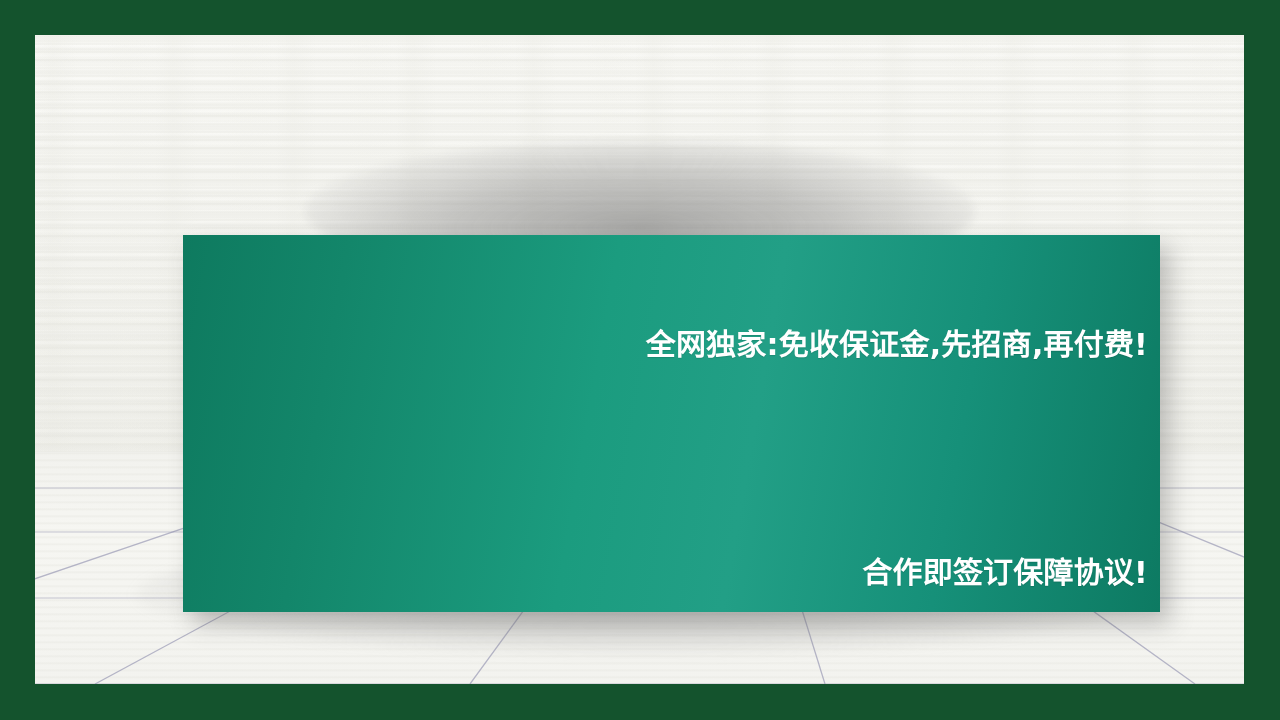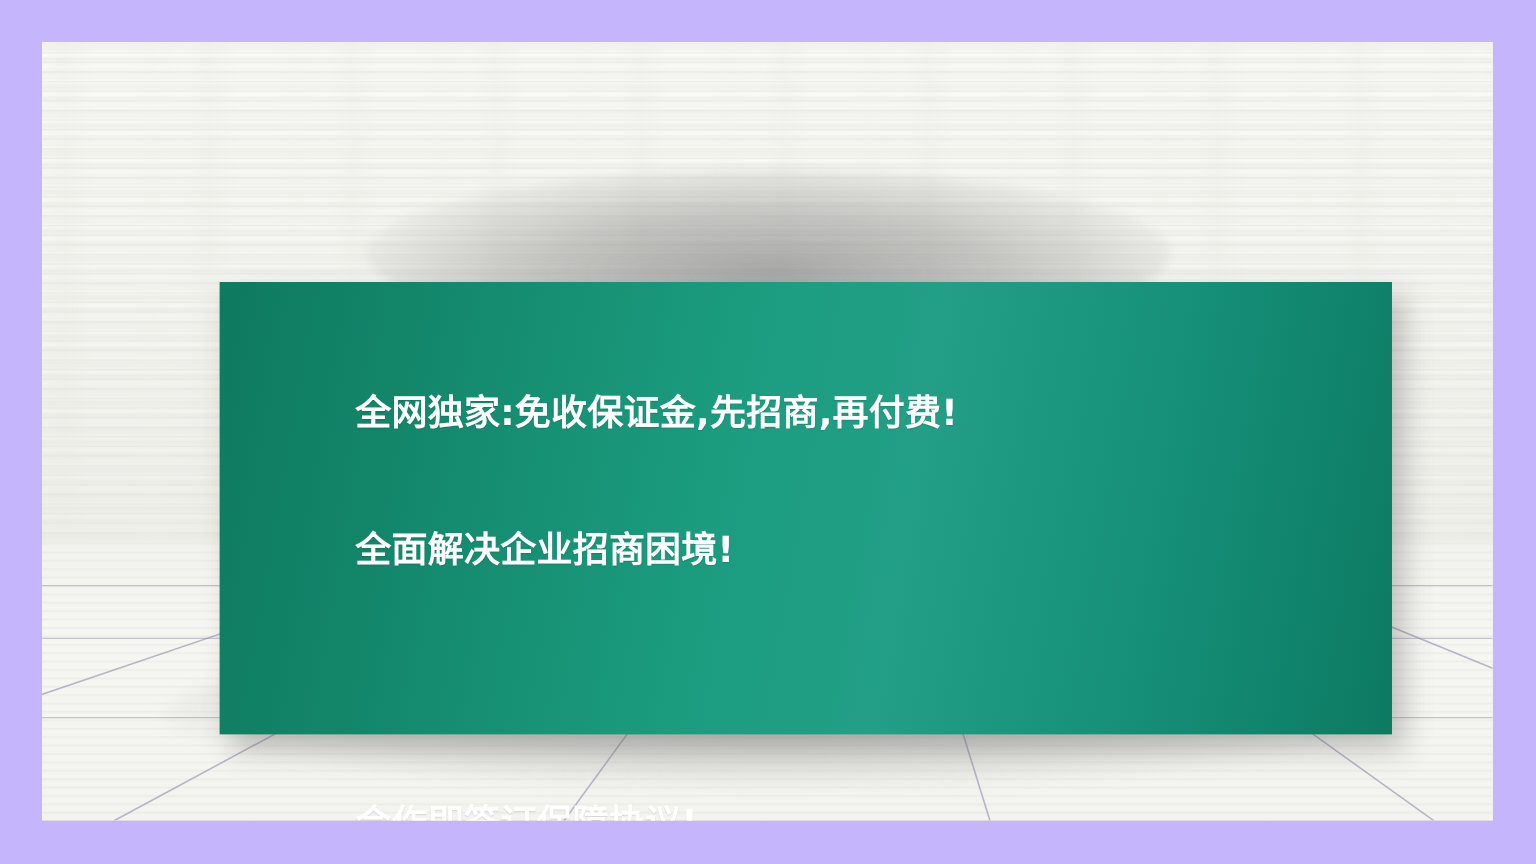--- a/index.html
+++ b/index.html
@@ -13,22 +13,23 @@
     height: 720px;
     overflow: hidden;
     font-family: "DejaVu Sans", "Liberation Sans", sans-serif;
   }
 
   
   #slide {
     position: relative;
     width: 1280px;
     height: 720px;
-    background: #c4b5fd;
-    overflow: hidden;
+    background: #14532d;
+    overflow: hidden;
+    text-align: right;
   }
 
   
   #room {
     position: absolute;
     left: 35px;
     top: 35px;
     width: 1209px;
     height: 649px;
     overflow: hidden;
@@ -190,21 +191,20 @@
         </g>
       </svg>
     </div>
 
     <div id="panel-shadow"></div>
     <div id="panel-shadow-bottom"></div>
 
     <div id="panel">
       <div id="panel-text">
         <span class="ln">全网独家:免收保证金,先招商,再付费!</span>
-        <span class="ln">全面解决企业招商困境!</span>
         <span class="blank"></span>
         <span class="ln">合作即签订保障协议!</span>
         
         
         
         
         
       </div>
     </div>
 

